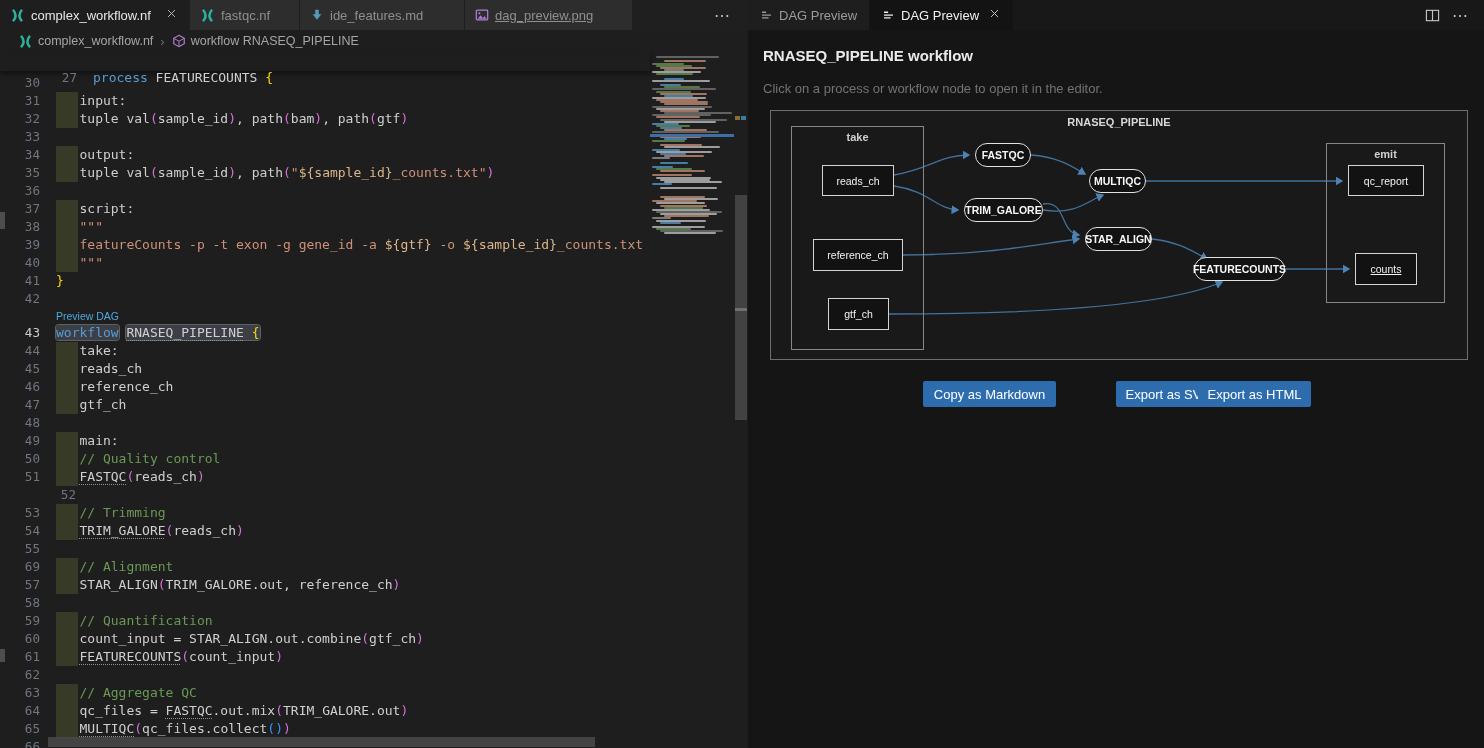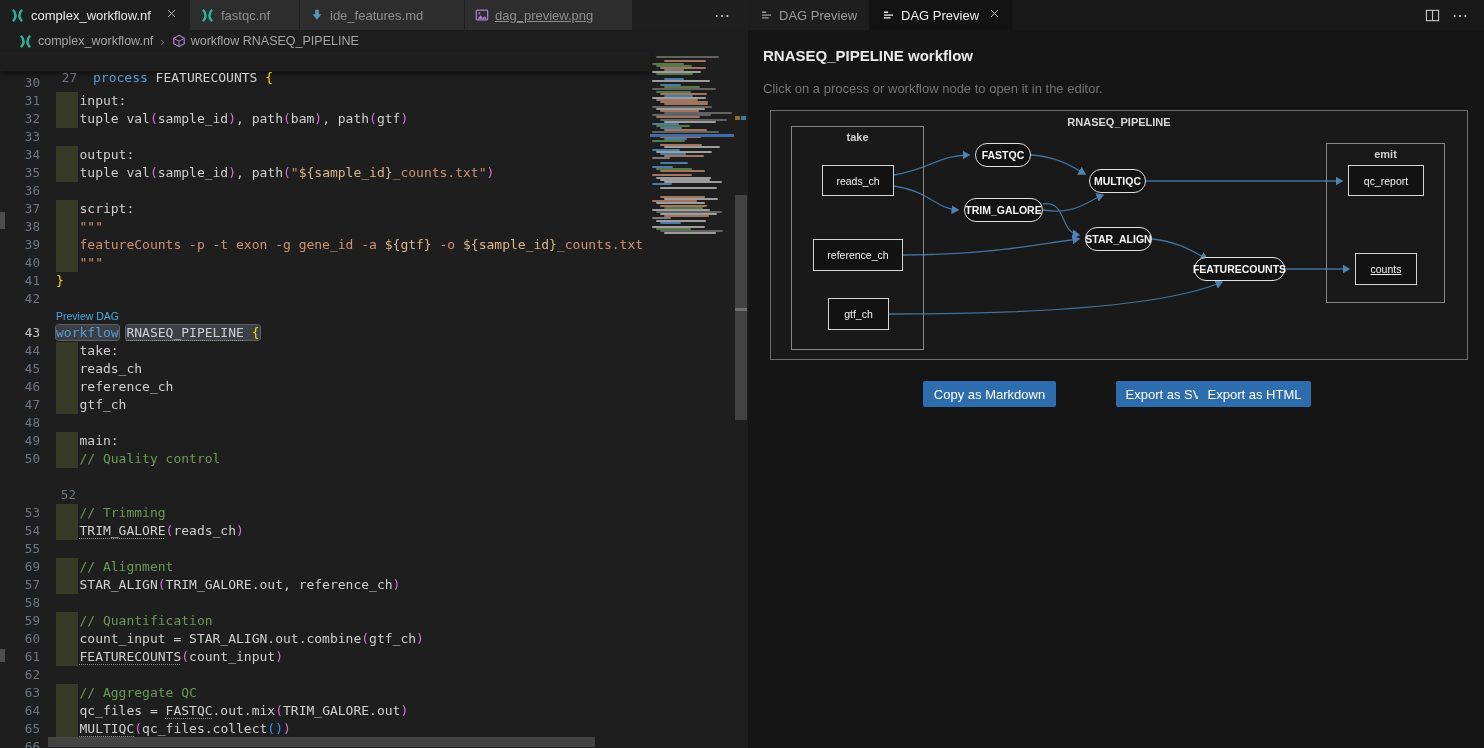--- a/index.html
+++ b/index.html
@@ -145,20 +145,21 @@
         <div class="cline" style="top: 238px; height: 18px;"><span class="num">42</span><span class="ctext"></span></div>
         <div class="cline" style="top: 256px; height: 16px;"><span class="lensline">Preview DAG</span></div>
         <div class="cline" style="top: 272px; height: 18px;"><span class="num cur">43</span><span class="ctext"><span class="hl"><span class="c-kw">workflow</span></span><span class="c-pl"> </span><span class="hl"><span class="c-wd">RNASEQ_PIPELINE</span><span class="c-pl"> </span><span class="c-y1">{</span></span></span></div>
         <div class="cline" style="top: 290px; height: 18px;"><span class="num">44</span><span class="olive"></span><span class="ctext"><span class="c-pl">   take:</span></span></div>
         <div class="cline" style="top: 308px; height: 18px;"><span class="num">45</span><span class="olive"></span><span class="ctext"><span class="c-pl">   reads_ch</span></span></div>
         <div class="cline" style="top: 326px; height: 18px;"><span class="num">46</span><span class="olive"></span><span class="ctext"><span class="c-pl">   reference_ch</span></span></div>
         <div class="cline" style="top: 344px; height: 18px;"><span class="num">47</span><span class="olive"></span><span class="ctext"><span class="c-pl">   gtf_ch</span></span></div>
         <div class="cline" style="top: 362px; height: 18px;"><span class="num">48</span><span class="ctext"></span></div>
         <div class="cline" style="top: 380px; height: 18px;"><span class="num">49</span><span class="olive"></span><span class="ctext"><span class="c-pl">   main:</span></span></div>
         <div class="cline" style="top: 398px; height: 18px;"><span class="num">50</span><span class="olive"></span><span class="ctext"><span class="c-cm">   // Quality control</span></span></div>
+        <div class="cline" style="top: 416px; height: 18px;"><span class="num">51</span><span class="olive"></span><span class="ctext"><span class="c-pl">   </span><span class="c-wd">FASTQC</span><span class="c-pr">(</span><span class="c-pl">reads_ch</span><span class="c-pr">)</span></span></div>
         <div class="cline" style="top: 434px; height: 18px; margin-left: 36px;"><span class="num">52</span><span class="ctext"></span></div>
         <div class="cline" style="top: 452px; height: 18px;"><span class="num">53</span><span class="olive"></span><span class="ctext"><span class="c-cm">   // Trimming</span></span></div>
         <div class="cline" style="top: 470px; height: 18px;"><span class="num">54</span><span class="olive"></span><span class="ctext"><span class="c-pl">   </span><span class="c-wd">TRIM_GALORE</span><span class="c-pr">(</span><span class="c-pl">reads_ch</span><span class="c-pr">)</span></span></div>
         <div class="cline" style="top: 488px; height: 18px;"><span class="num">55</span><span class="ctext"></span></div>
         <div class="cline" style="top: 506px; height: 18px;"><span class="num">69</span><span class="olive"></span><span class="ctext"><span class="c-cm">   // Alignment</span></span></div>
         <div class="cline" style="top: 524px; height: 18px;"><span class="num">57</span><span class="olive"></span><span class="ctext"><span class="c-pl">   STAR_ALIGN</span><span class="c-pr">(</span><span class="c-pl">TRIM_GALORE.out, reference_ch</span><span class="c-pr">)</span></span></div>
         <div class="cline" style="top: 542px; height: 18px;"><span class="num">58</span><span class="ctext"></span></div>
         <div class="cline" style="top: 560px; height: 18px;"><span class="num">59</span><span class="olive"></span><span class="ctext"><span class="c-cm">   // Quantification</span></span></div>
         <div class="cline" style="top: 578px; height: 18px;"><span class="num">60</span><span class="olive"></span><span class="ctext"><span class="c-pl">   count_input = STAR_ALIGN.out.combine</span><span class="c-pr">(</span><span class="c-pl">gtf_ch</span><span class="c-pr">)</span></span></div>
         <div class="cline" style="top: 596px; height: 18px;"><span class="num">61</span><span class="olive"></span><span class="ctext"><span class="c-pl">   </span><span class="c-wd">FEATURECOUNTS</span><span class="c-pr">(</span><span class="c-pl">count_input</span><span class="c-pr">)</span></span></div>

